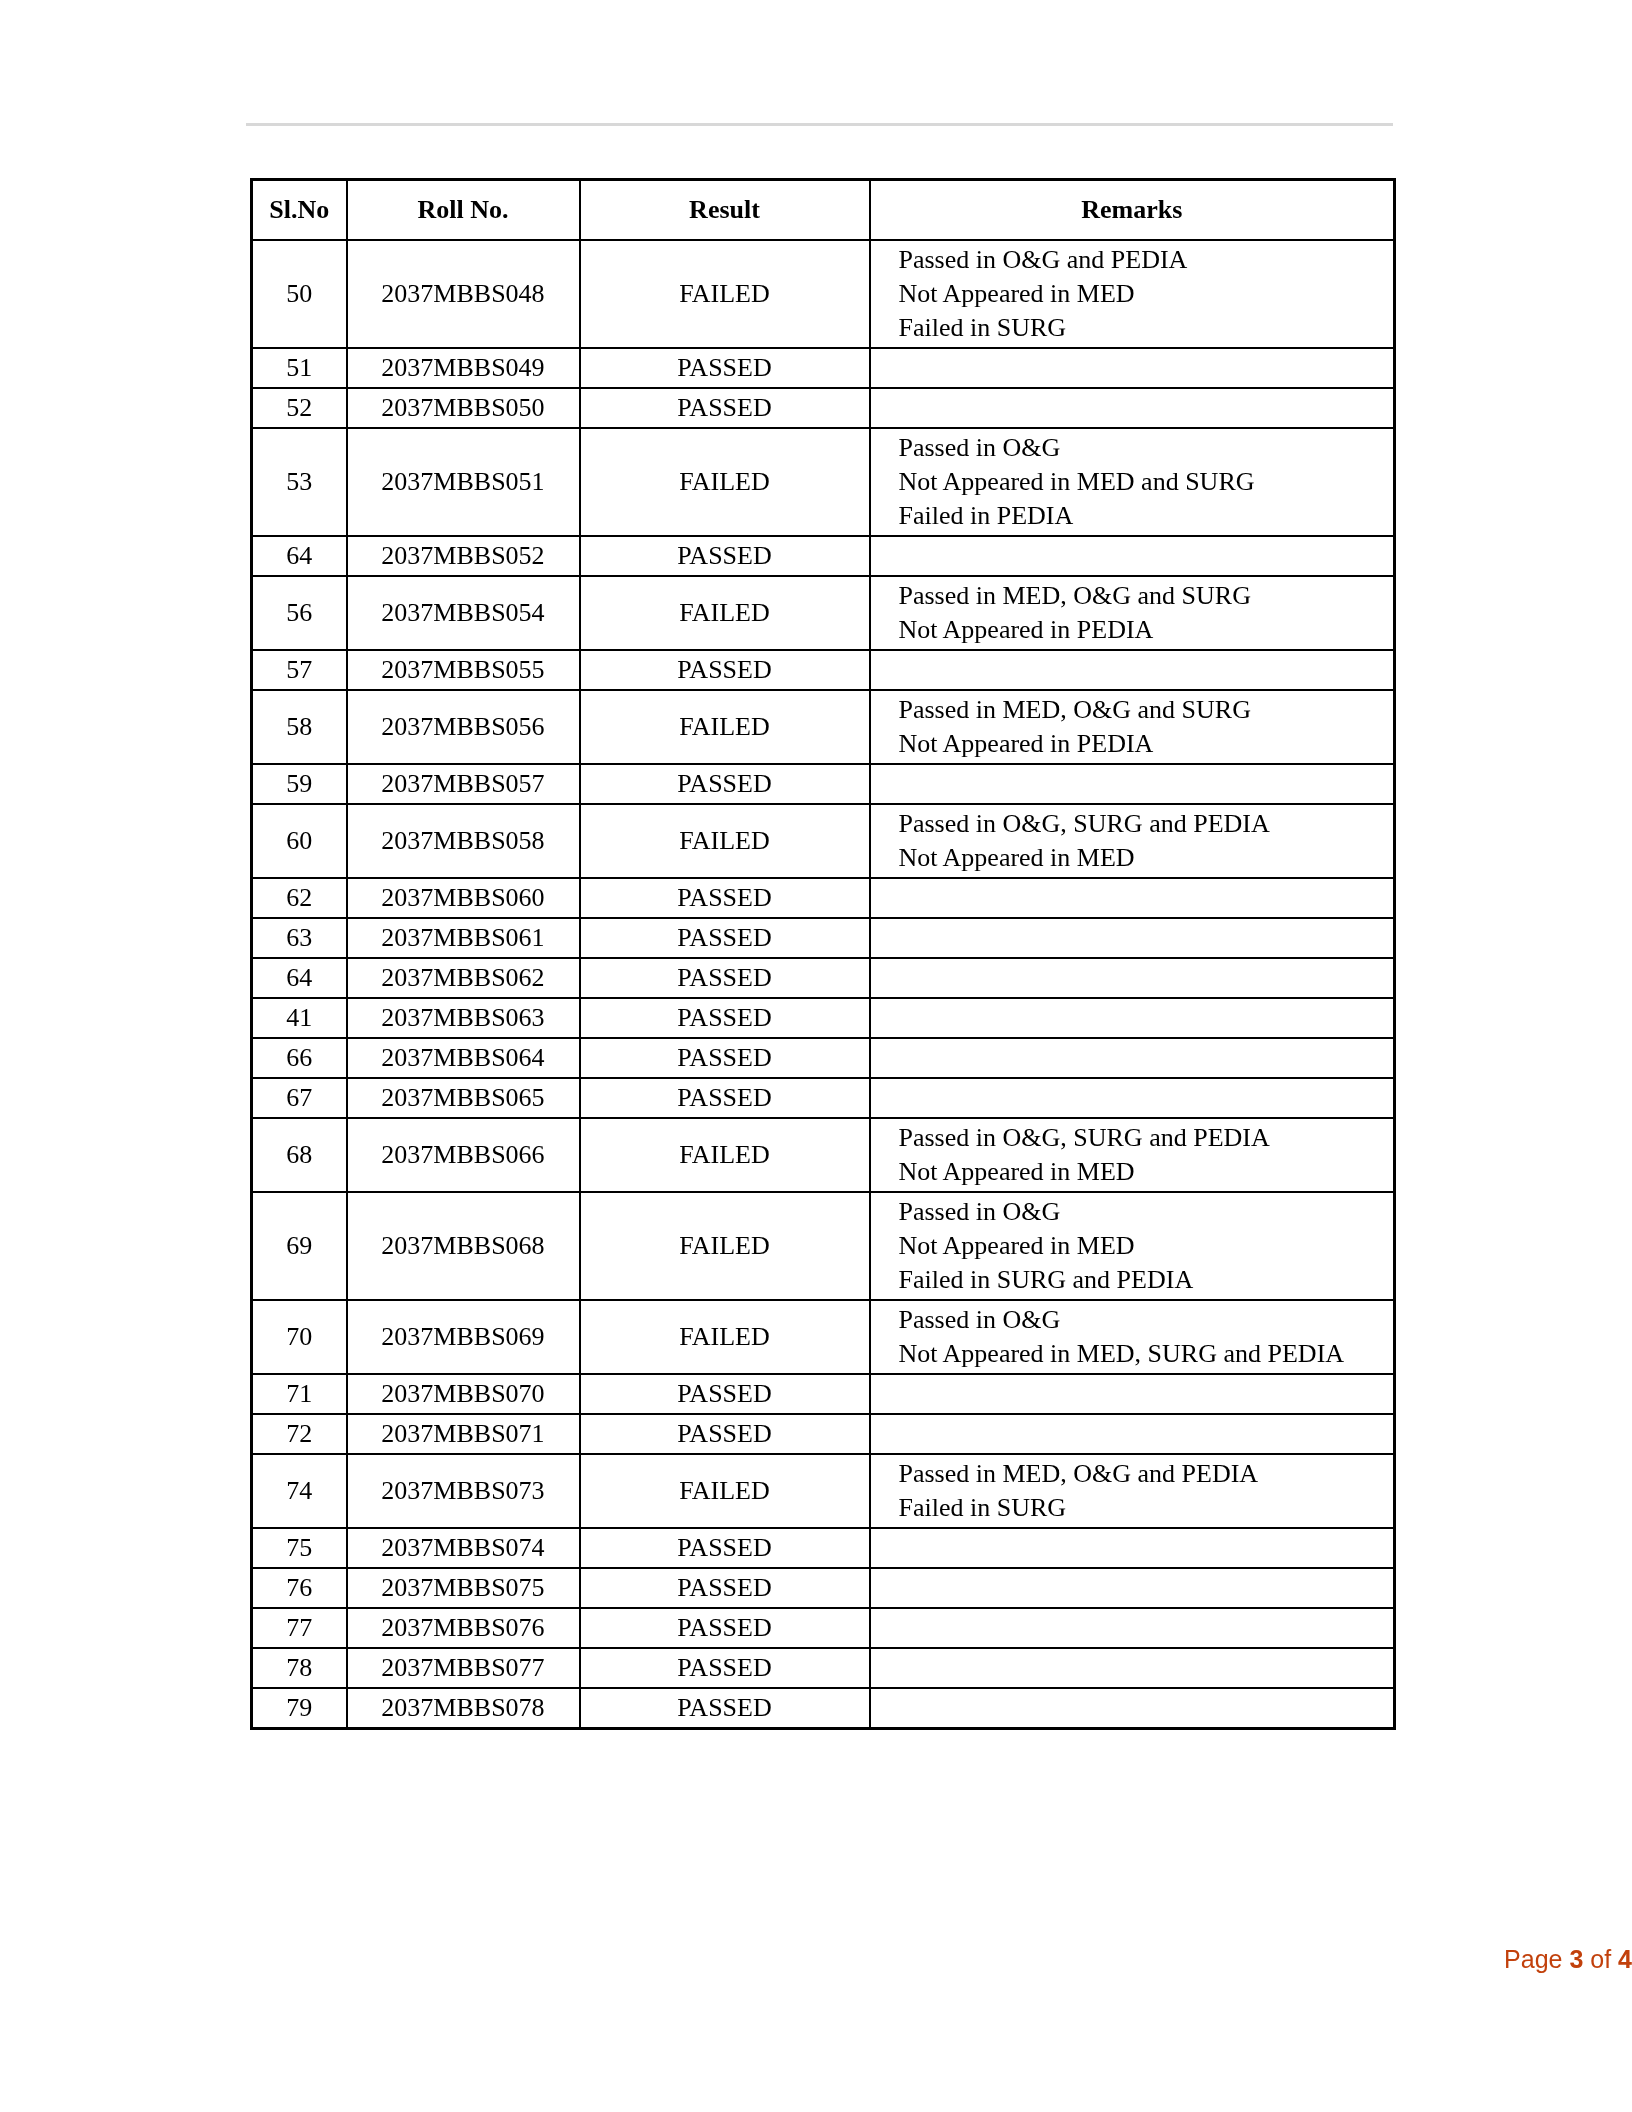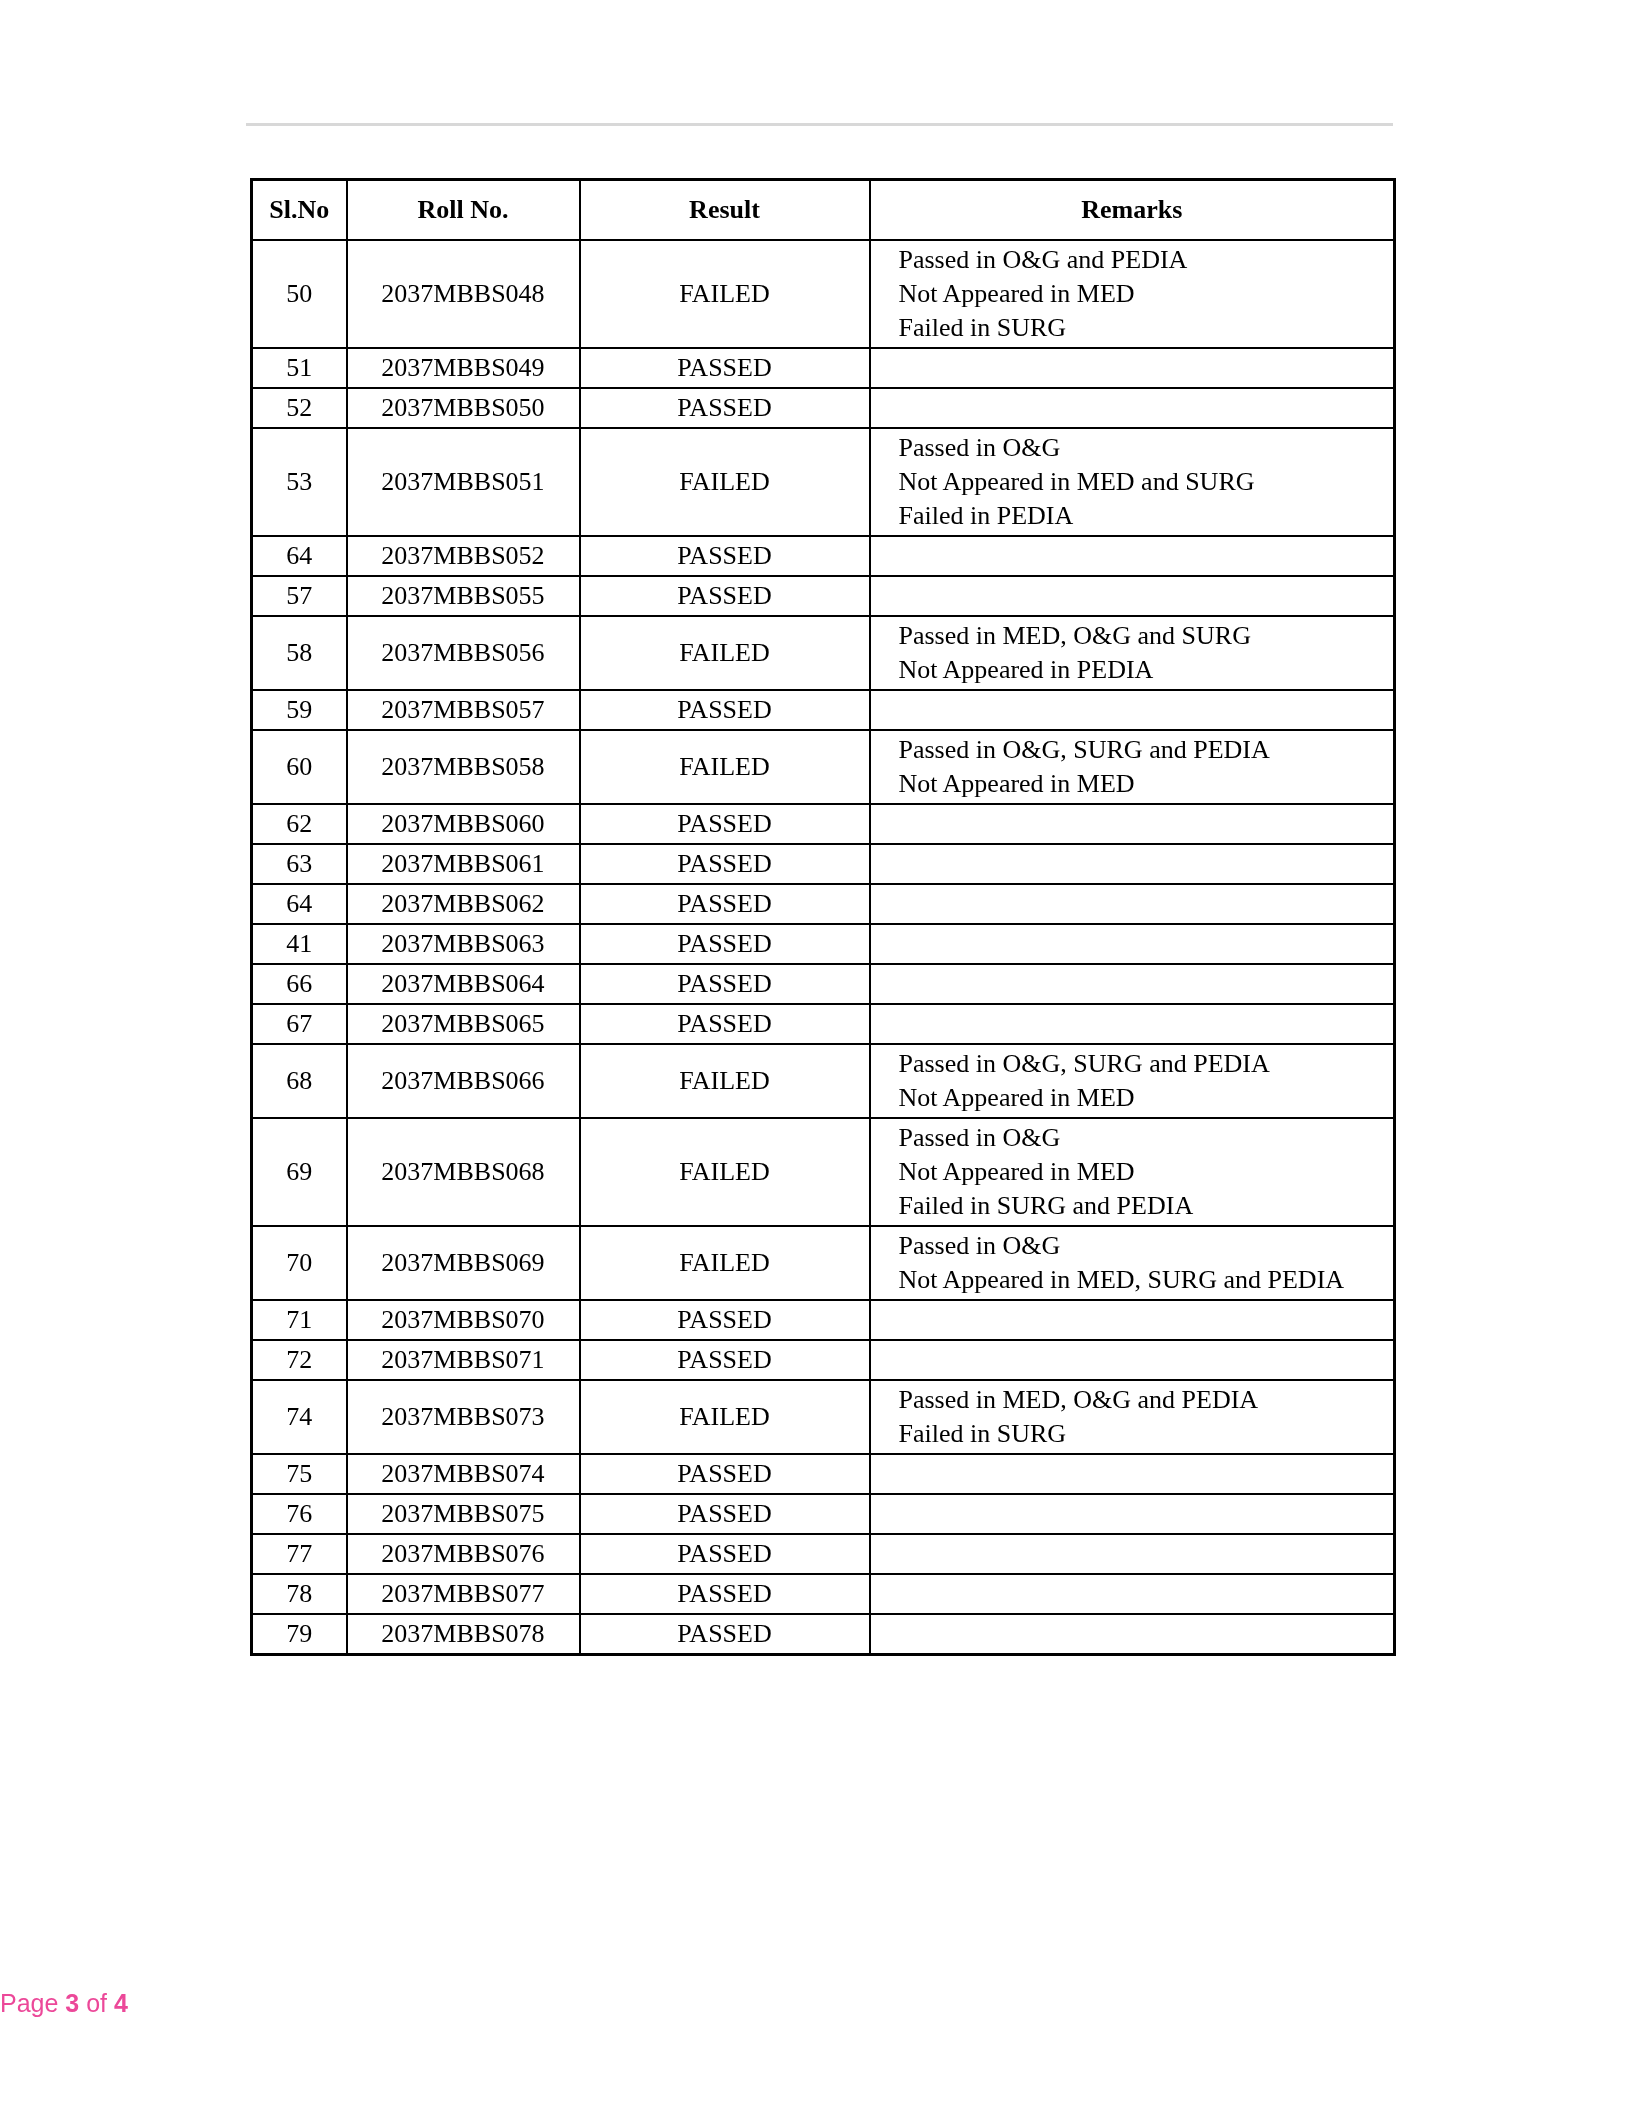--- a/index.html
+++ b/index.html
@@ -56,25 +56,24 @@
   }
   .remark-line {
     line-height: 34px;
     white-space: nowrap;
   }
   .footer {
     position: absolute;
     left: 0;
     top: 1945px;
     width: 1632px;
-    text-align: left;
+    text-align: right;
     font-family: "Liberation Sans", sans-serif;
     font-size: 25px;
-    color: #ec4899;
-    margin-top: 44px;
+    color: #c2410c;
   }
   .footer .num {
     font-weight: bold;
   }
 </style>
 </head>
 <body>
 
 <div class="page">
 
@@ -128,20 +127,29 @@
             <div class="remark-line">Failed in PEDIA</div>
           </td>
     </tr>
         <tr>
       <td class="c-sl">64</td>
       <td class="c-roll">2037MBBS052</td>
       <td class="c-result">PASSED</td>
       <td class="c-remarks"></td>
     </tr>
         <tr>
+      <td class="c-sl">56</td>
+      <td class="c-roll">2037MBBS054</td>
+      <td class="c-result">FAILED</td>
+      <td class="c-remarks">
+            <div class="remark-line">Passed in MED, O&amp;G and SURG</div>
+            <div class="remark-line">Not Appeared in PEDIA</div>
+          </td>
+    </tr>
+        <tr>
       <td class="c-sl">57</td>
       <td class="c-roll">2037MBBS055</td>
       <td class="c-result">PASSED</td>
       <td class="c-remarks"></td>
     </tr>
         <tr>
       <td class="c-sl">58</td>
       <td class="c-roll">2037MBBS056</td>
       <td class="c-result">FAILED</td>
       <td class="c-remarks">

